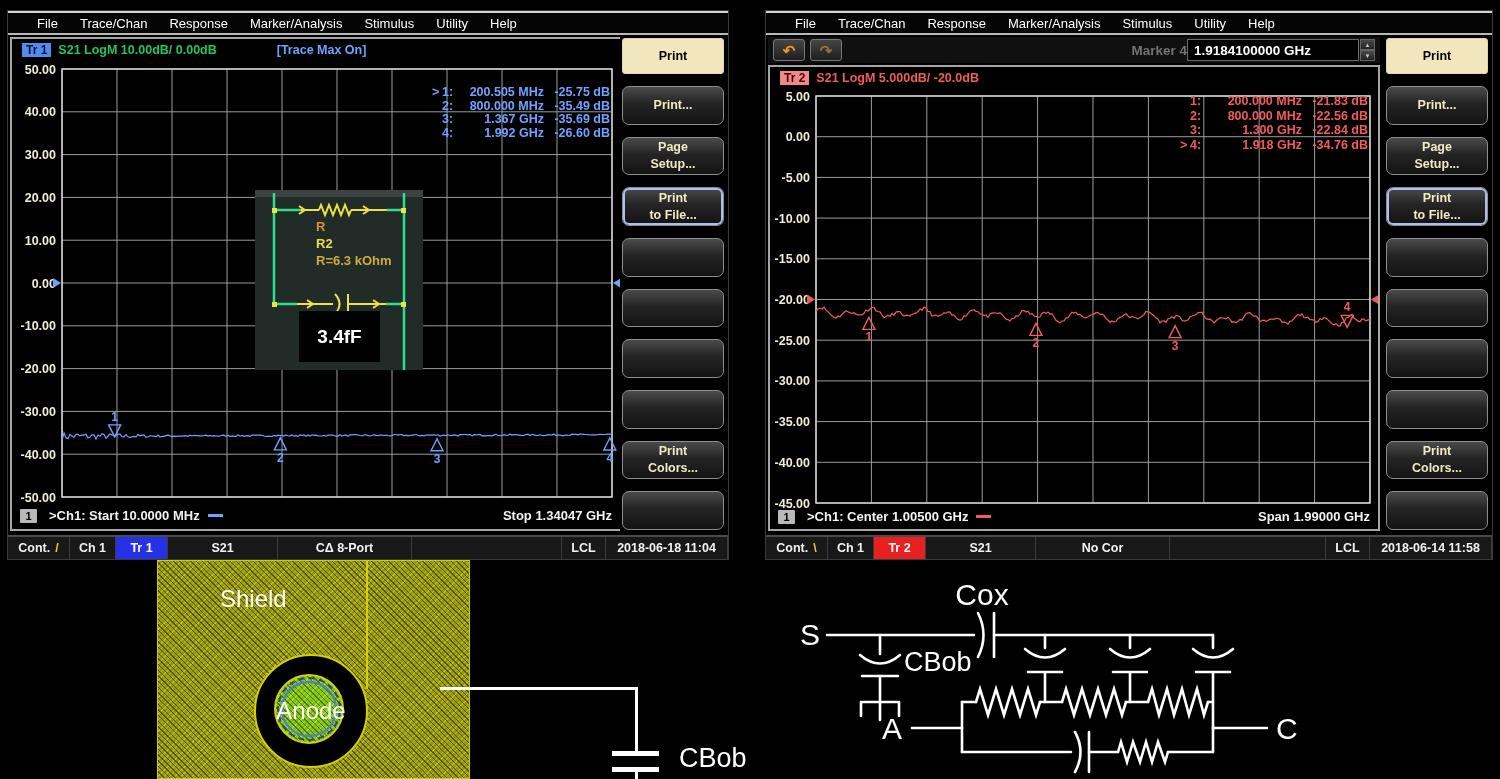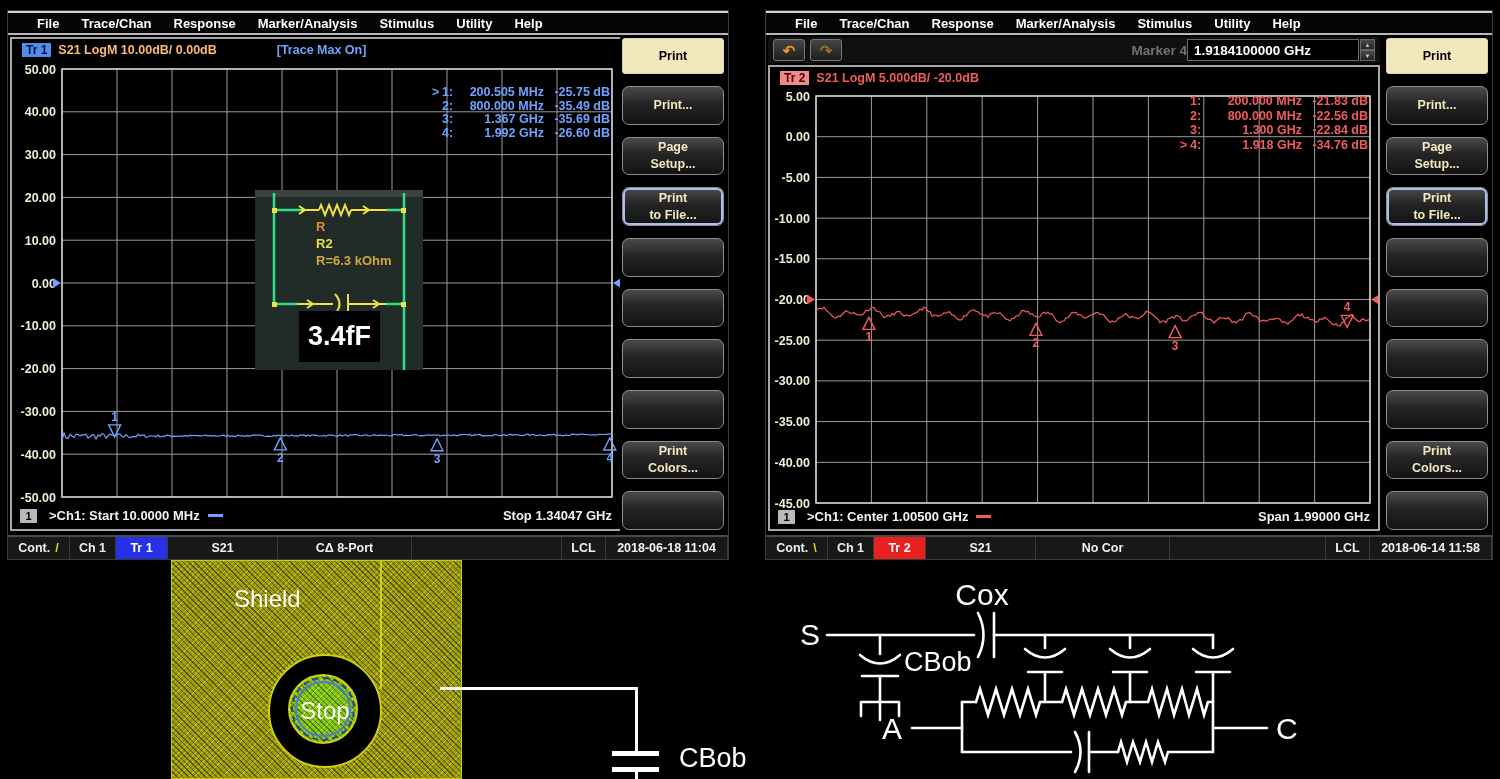--- a/index.html
+++ b/index.html
@@ -3,21 +3,21 @@
 <meta charset="utf-8">
 <style>
   html,body{margin:0;padding:0;background:#000;}
   body{width:1500px;height:779px;position:relative;overflow:hidden;
        font-family:"Liberation Sans",sans-serif;-webkit-font-smoothing:antialiased;}
   .vna{position:absolute;background:#000;border-top:2px solid #d2d2d2;box-shadow:0 0 0 1px #3a3a3a;}
   #vna-left{left:8px;top:11px;width:720px;height:546px;}
   #vna-right{left:766px;top:11px;width:726px;height:546px;}
   .menubar{position:absolute;left:0;right:0;top:0;height:22px;display:flex;align-items:center;
            padding-left:18px;background:#050505;border-bottom:2px solid #b8b8b8;box-sizing:border-box;}
-  .mi{color:#fff;font-weight:bold;font-size:13px;padding:0 11px;white-space:nowrap;}
+  .mi{color:#fff;font-weight:normal;font-size:13px;padding:0 11px;white-space:nowrap;}
   .toolbar{position:absolute;left:2px;top:24px;width:612px;height:26px;background:#101010;
            display:flex;align-items:center;padding:0 5px;box-sizing:border-box;}
   .tbtn{width:30px;height:20px;margin-right:5px;border:1px solid #777;border-radius:3px;
         background:linear-gradient(#454545,#1e1e1e);display:flex;align-items:center;justify-content:center;
         font-size:15px;font-weight:bold;line-height:1;}
   .undo{color:#f49420;} .redo{color:#9a7030;}
   .tb-spacer{flex:1;}
   .mklabel{color:#737373;font-weight:bold;font-size:13.5px;margin-right:0;}
   .mkinput{width:158px;height:20px;background:#000;border:1px solid #6a6a6a;color:#fff;
            font-weight:bold;font-size:13.5px;display:flex;align-items:center;padding:0 6px;}
@@ -51,29 +51,29 @@
   .sk.focus{box-shadow:inset 0 0 0 2px #aebdf0;}
   .statusbar{position:absolute;left:0;right:0;bottom:0;height:22px;background:#181818;display:flex;
              align-items:stretch;border-top:2px solid #4a4a4a;color:#f2f2f2;font-weight:bold;font-size:12.5px;}
   .seg{display:flex;align-items:center;justify-content:center;border-right:1px solid #3c3c3c;
        box-sizing:border-box;white-space:nowrap;padding:0 4px;text-align:right;}
   .seg .pencil{color:#e8cf20;margin-left:5px;font-weight:bold;}
   .inset{position:absolute;left:243px;top:151px;width:168px;height:180px;background:#212b28;}
   .inset-band{position:absolute;left:0;top:0;right:0;height:7px;background:#3a433f;}
   .inset-label{position:absolute;font-weight:bold;font-size:13px;white-space:nowrap;}
   .capval{position:absolute;left:44px;top:121px;width:81px;height:51px;background:#000;color:#fff;
-          font-weight:bold;font-size:27px;display:flex;align-items:center;justify-content:center;}
+          font-weight:bold;font-size:19px;display:flex;align-items:center;justify-content:center;}
   .fig-label{position:absolute;color:#fff;white-space:nowrap;}
   .hatch-olive{background-color:#96960f;
     background-image:repeating-linear-gradient(45deg,rgba(25,25,0,.55) 0 1px,transparent 1px 4px),
                      repeating-linear-gradient(135deg,rgba(235,235,45,.45) 0 1px,transparent 1px 4px);}
   .hatch-green{background-color:#7cc20e;
     background-image:repeating-linear-gradient(45deg,rgba(20,40,0,.5) 0 1px,transparent 1px 4px),
                      repeating-linear-gradient(135deg,rgba(220,255,80,.45) 0 1px,transparent 1px 4px);}
-  #shield-fig{position:absolute;left:157px;top:560px;width:291px;height:219px;border:1px solid #caca14;box-sizing:border-box;margin-left:14px;}
+  #shield-fig{position:absolute;left:157px;top:560px;width:313px;height:219px;border:1px solid #caca14;box-sizing:border-box;}
   .sh-vline{position:absolute;left:208px;top:0;width:2px;height:128px;background:#d8d80a;opacity:.9;}
   .ring{position:absolute;left:96px;top:93px;width:110px;height:110px;border-radius:50%;
         background:#000;border:2px solid #d0d00c;box-sizing:content-box;}
   .circ{position:absolute;border-radius:50%;box-sizing:border-box;}
   .wline{position:absolute;background:#fff;}
   svg text{font-family:"Liberation Sans",sans-serif;}
 </style>
 </head>
 <body>
 
@@ -131,21 +131,21 @@
         <text x="102.65213567839196" y="381.90880000000004" text-anchor="middle" font-size="12" font-weight="bold" fill="#6fa3ff">1</text>
         <path d="M 268.3417085427136 398.8972 L 262.3417085427136 410.8972 L 274.3417085427136 410.8972 Z" fill="none" stroke="#6fa3ff" stroke-width="1.4"></path>
         <text x="268.3417085427136" y="422.8972" text-anchor="middle" font-size="12" font-weight="bold" fill="#6fa3ff">2</text>
         <path d="M 425.0502512562814 399.7532 L 419.0502512562814 411.7532 L 431.0502512562814 411.7532 Z" fill="none" stroke="#6fa3ff" stroke-width="1.4"></path>
         <text x="425.0502512562814" y="423.7532" text-anchor="middle" font-size="12" font-weight="bold" fill="#6fa3ff">3</text>
         <path d="M 597.7889447236181 398.94 L 591.7889447236181 410.94 L 603.7889447236181 410.94 Z" fill="none" stroke="#6fa3ff" stroke-width="1.4"></path>
         <text x="597.7889447236181" y="422.94" text-anchor="middle" font-size="12" font-weight="bold" fill="#6fa3ff">4</text>
       </svg>
     <div class="trhdr">
       <span class="badge" style="background: rgb(79, 141, 240); color: rgb(0, 18, 58);">Tr 1</span>
-      <span class="lbl" style="color: #fdba74;">S21 LogM 10.00dB/ 0.00dB</span>
+      <span class="lbl" style="color: #22c55e;">S21 LogM 10.00dB/ 0.00dB</span>
       <span class="trnote" style="color: rgb(111, 163, 255);">[Trace Max On]</span>
     </div>
     <div class="readout" id="readout-left" style="left: 420px; top: 47px; width: 178px; line-height: 13.5px; color: rgb(111, 163, 255);">
         <div class="mrow">
           <span class="sel">&gt;</span>
           <span class="mn">1:</span>
           <span class="mf">200.505 MHz</span>
           <span class="mv">-25.75 dB</span>
         </div>
         <div class="mrow">
@@ -422,21 +422,21 @@
     </div>
 </div>
 
 <div id="shield-fig" class="hatch-olive">
   <div class="fig-label" style="left:62px;top:24px;font-size:24px;">Shield</div>
   <div class="sh-vline"></div>
   <div class="ring"></div>
   <div class="circ hatch-green" style="left:116px;top:113px;width:70px;height:70px;border:2px solid #d0d00c;"></div>
   <div class="circ" style="left:119px;top:116px;width:64px;height:64px;border:2px dashed #2a3fa8;"></div>
   <div class="circ" style="left:123px;top:120px;width:56px;height:56px;border:2px solid #5078d8;"></div>
-  <div class="fig-label" style="left:93px;top:136px;width:120px;text-align:center;font-size:24px;">Stop</div>
+  <div class="fig-label" style="left:93px;top:136px;width:120px;text-align:center;font-size:24px;">Anode</div>
 </div>
 
 <div class="wline" style="left:440px;top:687px;width:198px;height:3px;"></div>
 <div class="wline" style="left:635px;top:687px;width:3px;height:66px;"></div>
 <div class="wline" style="left:612px;top:751px;width:47px;height:5px;"></div>
 <div class="wline" style="left:612px;top:767px;width:47px;height:5px;"></div>
 <div class="wline" style="left:635px;top:772px;width:3px;height:7px;"></div>
 <div class="fig-label" style="left:679px;top:743px;font-size:27px;">CBob</div>
 
 <svg style="position:absolute;left:790px;top:560px;" width="710" height="219">

